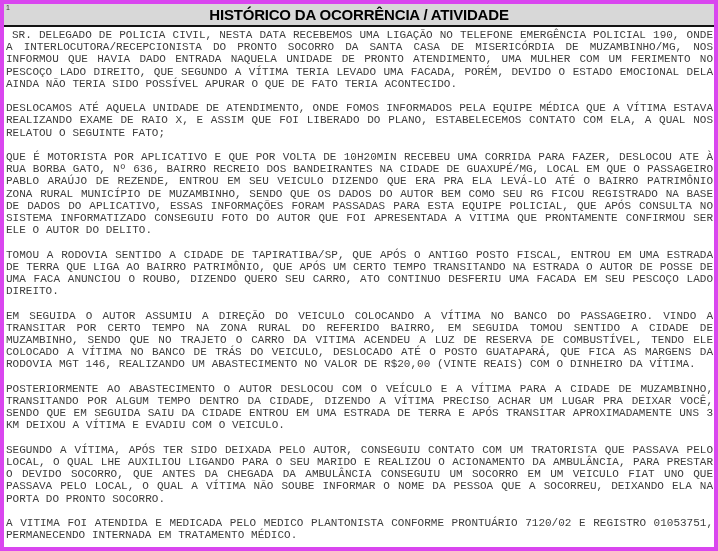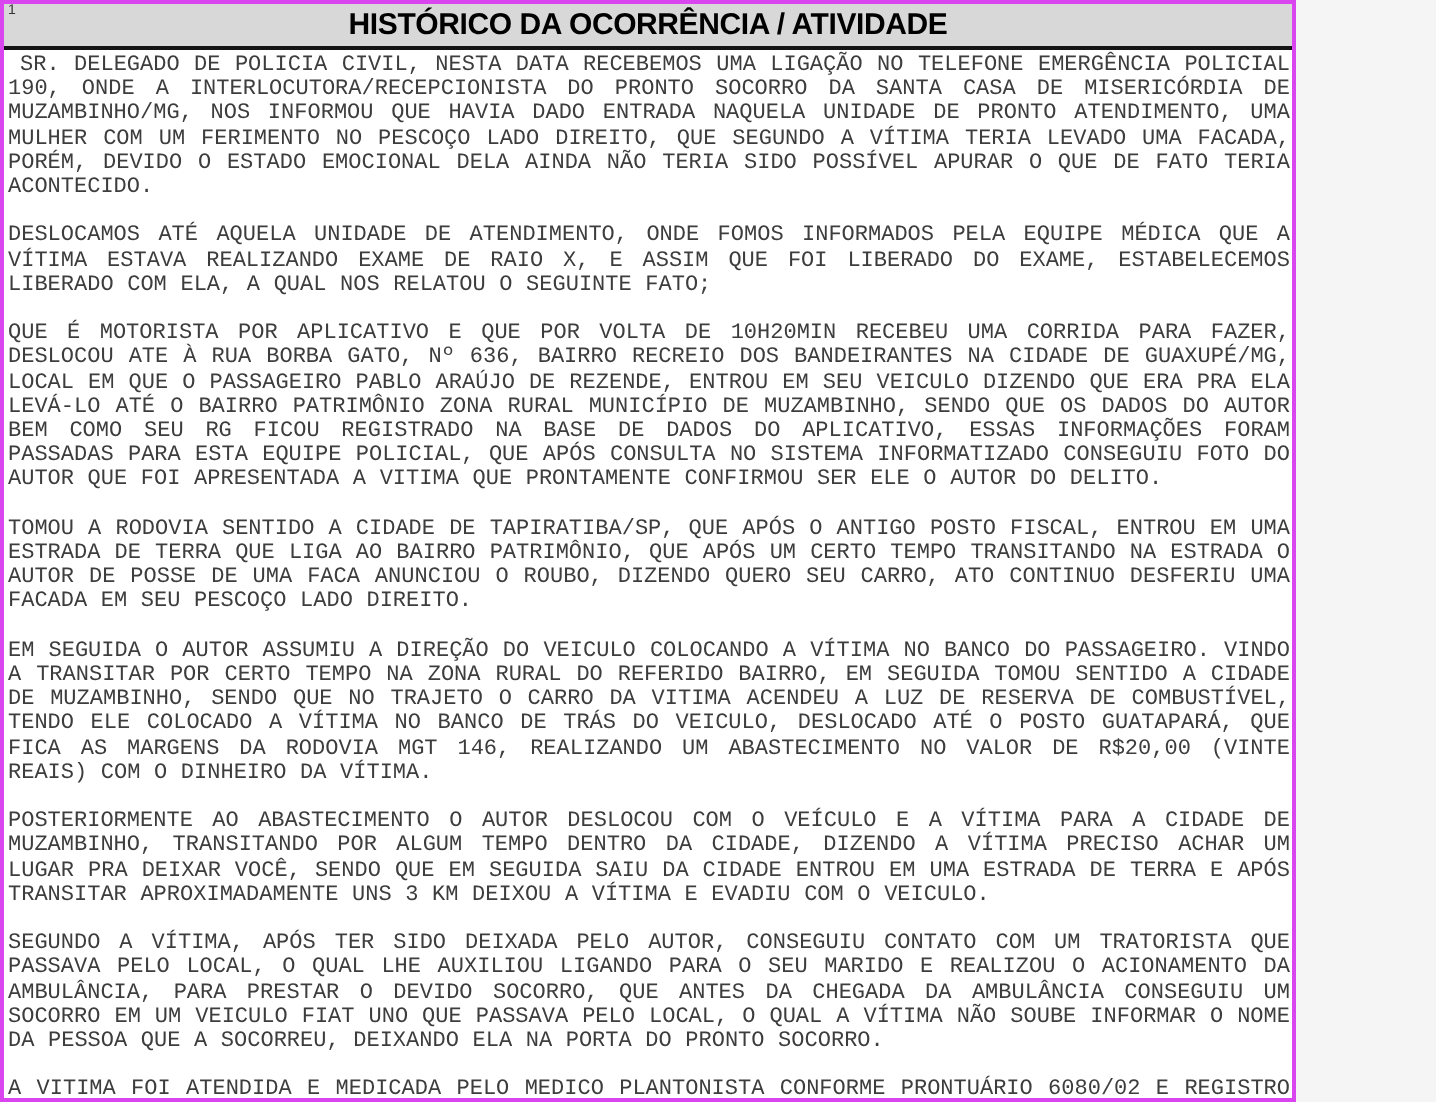--- a/index.html
+++ b/index.html
@@ -1,22 +1,22 @@
 <!DOCTYPE html>
 <html lang="pt"><head>
 <meta charset="utf-8">
 <style>
   html, body { margin: 0; padding: 0; background: #f5f5f5; }
   .page {
     position: relative;
-    width: 648px;
+    width: 718px;
     height: 551px;
     box-sizing: border-box;
     background: #ffffff;
-    border: 2px solid #d946ef;
+    border: 4px solid #d946ef;
     overflow: hidden;
     font-family: "Liberation Mono", monospace;
   }
   .section-header {
     position: relative;
     height: 21px;
     background: #d8d8d8;
     border-bottom: 2px solid #141414;
     display: flex;
     align-items: center;
@@ -56,22 +56,22 @@
 </head>
 <body>
 
 <div class="page">
   <div class="section-header">
     <span class="corner-mark">1</span>
     <span class="section-title">HISTÓRICO DA OCORRÊNCIA / ATIVIDADE</span>
   </div>
   <div class="content">
     <p class="indent-first">SR. DELEGADO DE POLICIA CIVIL, NESTA DATA RECEBEMOS UMA LIGAÇÃO NO TELEFONE EMERGÊNCIA POLICIAL 190, ONDE A INTERLOCUTORA/RECEPCIONISTA DO PRONTO SOCORRO DA SANTA CASA DE MISERICÓRDIA DE MUZAMBINHO/MG, NOS INFORMOU QUE HAVIA DADO ENTRADA NAQUELA UNIDADE DE PRONTO ATENDIMENTO, UMA MULHER COM UM FERIMENTO NO PESCOÇO LADO DIREITO, QUE SEGUNDO A VÍTIMA TERIA LEVADO UMA FACADA, PORÉM, DEVIDO O ESTADO EMOCIONAL DELA AINDA NÃO TERIA SIDO POSSÍVEL APURAR O QUE DE FATO TERIA ACONTECIDO.</p>
-    <p>DESLOCAMOS ATÉ AQUELA UNIDADE DE ATENDIMENTO, ONDE FOMOS INFORMADOS PELA EQUIPE MÉDICA QUE A VÍTIMA ESTAVA REALIZANDO EXAME DE RAIO X, E ASSIM QUE FOI LIBERADO DO EXAME, ESTABELECEMOS LIBERADO COM ELA, A QUAL NOS RELATOU O SEGUINTE FATO;</p>
+    <p>DESLOCAMOS ATÉ AQUELA UNIDADE DE ATENDIMENTO, ONDE FOMOS INFORMADOS PELA EQUIPE MÉDICA QUE A VÍTIMA ESTAVA REALIZANDO EXAME DE RAIO X, E ASSIM QUE FOI LIBERADO DO PLANO, ESTABELECEMOS CONTATO COM ELA, A QUAL NOS RELATOU O SEGUINTE FATO;</p>
     <p>QUE É MOTORISTA POR APLICATIVO E QUE POR VOLTA DE 10H20MIN RECEBEU UMA CORRIDA PARA FAZER, DESLOCOU ATE À RUA BORBA GATO, Nº 636, BAIRRO RECREIO DOS BANDEIRANTES NA CIDADE DE GUAXUPÉ/MG, LOCAL EM QUE O PASSAGEIRO PABLO ARAÚJO DE REZENDE, ENTROU EM SEU VEICULO DIZENDO QUE ERA PRA ELA LEVÁ-LO ATÉ O BAIRRO PATRIMÔNIO ZONA RURAL MUNICÍPIO DE MUZAMBINHO, SENDO QUE OS DADOS DO AUTOR BEM COMO SEU RG FICOU REGISTRADO NA BASE DE DADOS DO APLICATIVO, ESSAS INFORMAÇÕES FORAM PASSADAS PARA ESTA EQUIPE POLICIAL, QUE APÓS CONSULTA NO SISTEMA INFORMATIZADO CONSEGUIU FOTO DO AUTOR QUE FOI APRESENTADA A VITIMA QUE PRONTAMENTE CONFIRMOU SER ELE O AUTOR DO DELITO.</p>
     <p>TOMOU A RODOVIA SENTIDO A CIDADE DE TAPIRATIBA/SP, QUE APÓS O ANTIGO POSTO FISCAL, ENTROU EM UMA ESTRADA DE TERRA QUE LIGA AO BAIRRO PATRIMÔNIO, QUE APÓS UM CERTO TEMPO TRANSITANDO NA ESTRADA O AUTOR DE POSSE DE UMA FACA ANUNCIOU O ROUBO, DIZENDO QUERO SEU CARRO, ATO CONTINUO DESFERIU UMA FACADA EM SEU PESCOÇO LADO DIREITO.</p>
     <p>EM SEGUIDA O AUTOR ASSUMIU A DIREÇÃO DO VEICULO COLOCANDO A VÍTIMA NO BANCO DO PASSAGEIRO. VINDO A TRANSITAR POR CERTO TEMPO NA ZONA RURAL DO REFERIDO BAIRRO, EM SEGUIDA TOMOU SENTIDO A CIDADE DE MUZAMBINHO, SENDO QUE NO TRAJETO O CARRO DA VITIMA ACENDEU A LUZ DE RESERVA DE COMBUSTÍVEL, TENDO ELE COLOCADO A VÍTIMA NO BANCO DE TRÁS DO VEICULO, DESLOCADO ATÉ O POSTO GUATAPARÁ, QUE FICA AS MARGENS DA RODOVIA MGT 146, REALIZANDO UM ABASTECIMENTO NO VALOR DE R$20,00 (VINTE REAIS) COM O DINHEIRO DA VÍTIMA.</p>
     <p>POSTERIORMENTE AO ABASTECIMENTO O AUTOR DESLOCOU COM O VEÍCULO E A VÍTIMA PARA A CIDADE DE MUZAMBINHO, TRANSITANDO POR ALGUM TEMPO DENTRO DA CIDADE, DIZENDO A VÍTIMA PRECISO ACHAR UM LUGAR PRA DEIXAR VOCÊ, SENDO QUE EM SEGUIDA SAIU DA CIDADE ENTROU EM UMA ESTRADA DE TERRA E APÓS TRANSITAR APROXIMADAMENTE UNS 3 KM DEIXOU A VÍTIMA E EVADIU COM O VEICULO.</p>
     <p>SEGUNDO A VÍTIMA, APÓS TER SIDO DEIXADA PELO AUTOR, CONSEGUIU CONTATO COM UM TRATORISTA QUE PASSAVA PELO LOCAL, O QUAL LHE AUXILIOU LIGANDO PARA O SEU MARIDO E REALIZOU O ACIONAMENTO DA AMBULÂNCIA, PARA PRESTAR O DEVIDO SOCORRO, QUE ANTES DA CHEGADA DA AMBULÂNCIA CONSEGUIU UM SOCORRO EM UM VEICULO FIAT UNO QUE PASSAVA PELO LOCAL, O QUAL A VÍTIMA NÃO SOUBE INFORMAR O NOME DA PESSOA QUE A SOCORREU, DEIXANDO ELA NA PORTA DO PRONTO SOCORRO.</p>
-    <p>A VITIMA FOI ATENDIDA E MEDICADA PELO MEDICO PLANTONISTA CONFORME PRONTUÁRIO 6080/02 E REGISTRO 01053751, PERMANECENDO INTERNADA EM TRATAMENTO MÉDICO.</p>
+    <p>A VITIMA FOI ATENDIDA E MEDICADA PELO MEDICO PLANTONISTA CONFORME PRONTUÁRIO 7120/02 E REGISTRO 01053751, PERMANECENDO INTERNADA EM TRATAMENTO MÉDICO.</p>
     <p>FOI ACIONADO O PLANO DE CERCO E BLOQUEIO, SENDO AS INFORMAÇÕES REPASSADAS AS CIDADES CIRCUNVIZINHAS, REALIZADO RASTREAMENTO POREM ATÉ O FECHAMENTO DESSE REDS SEM ÊXITO.</p>
   </div>
 </div>
 
 </body></html>

